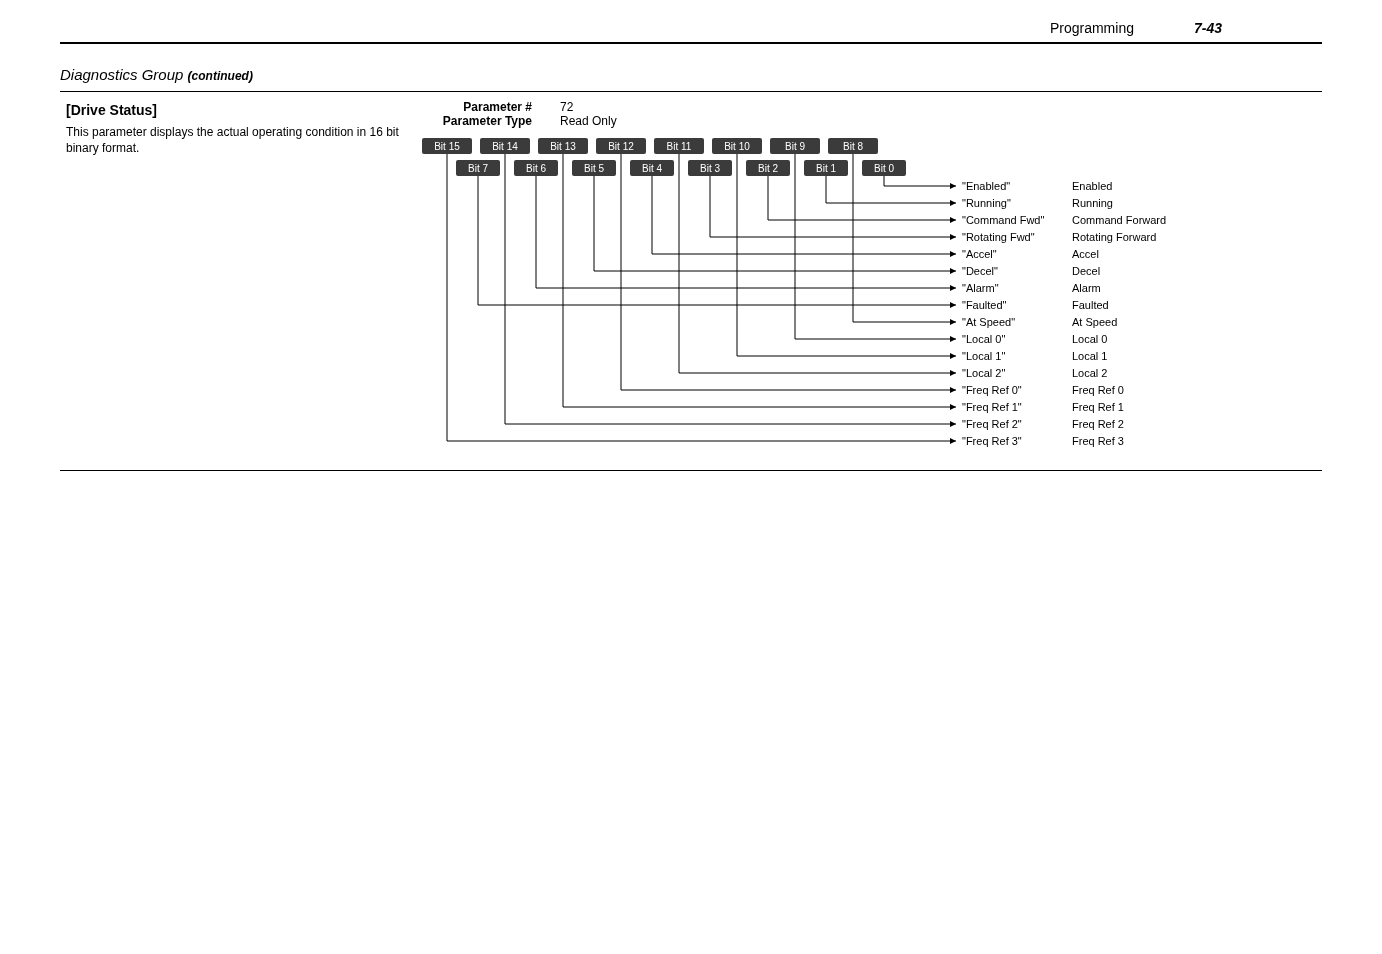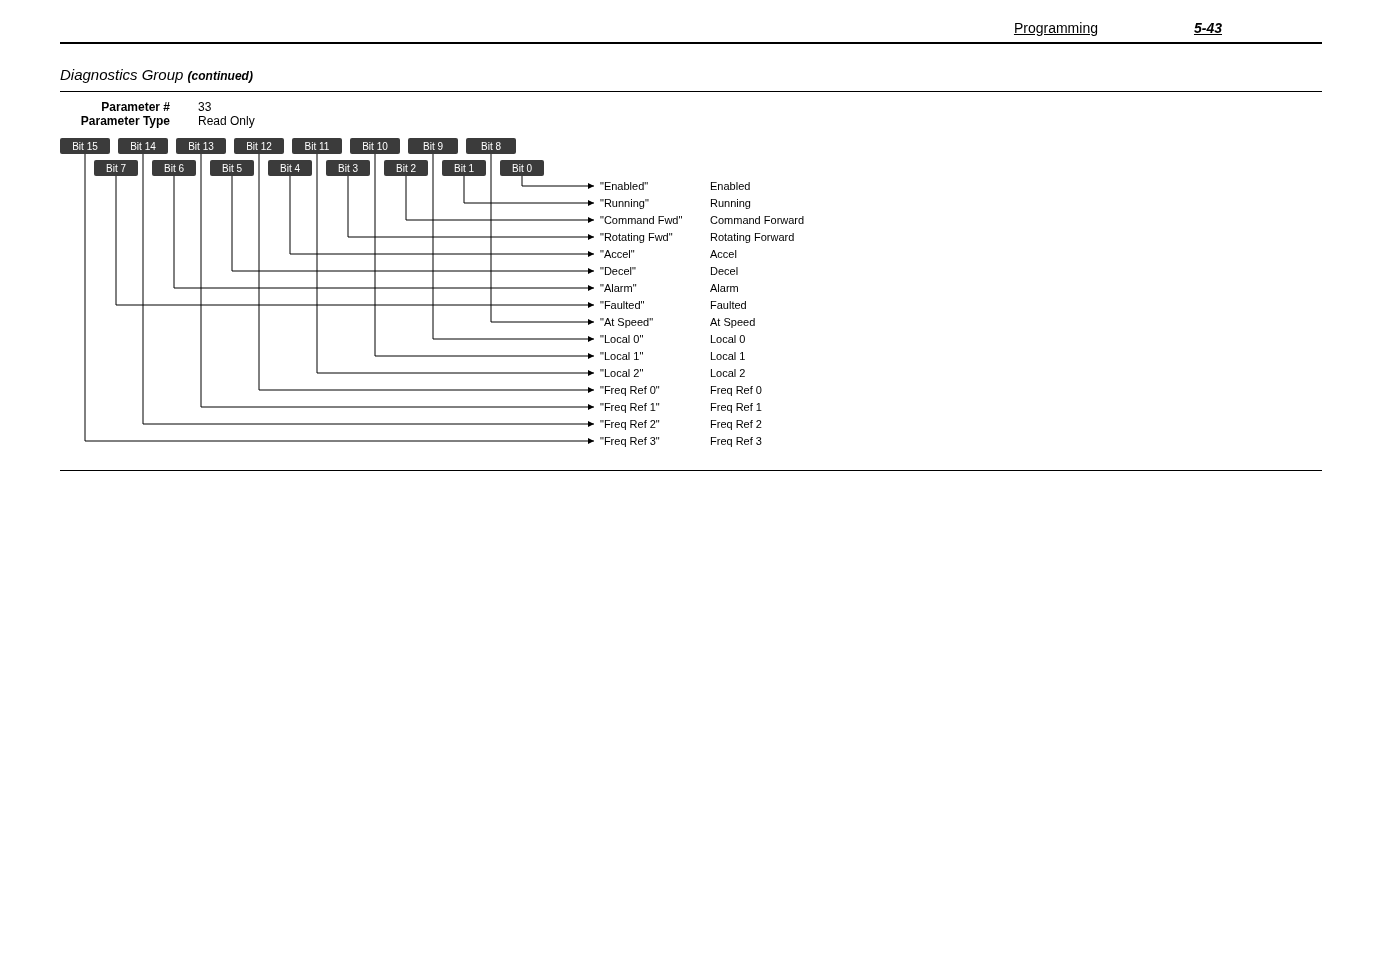--- a/index.html
+++ b/index.html
@@ -10,24 +10,23 @@
     color: #000;
     width: 1382px;
     height: 954px;
     background: #fff;
   }
   .header-row {
     display: flex;
     justify-content: flex-end;
     align-items: baseline;
     padding: 20px 100px 6px 60px;
-    gap: 96px;
+    gap: 60px;
     border-bottom: 2px solid #000;
     margin: 0 60px;
-    text-decoration: underline;
   }
   .header-row .chapter-title { font-size: 14px; }
   .header-row .page-num { font-weight: bold; font-style: italic; font-size: 14px; }
   .group-title {
     margin: 22px 60px 8px 60px;
     font-size: 15px;
   }
   .group-title b { font-style: italic; font-weight: normal; }
   .group-title .cont { font-style: italic; font-weight: bold; font-size: 12px; }
   .content {
@@ -83,34 +82,38 @@
     font-family: Arial, Helvetica, sans-serif;
   }
   .wire { stroke: #000; stroke-width: 1; fill: none; }
   .arrowhead { fill: #000; }
 </style>
 </head>
 <body>
 
 <div class="header-row">
   <span class="chapter-title">Programming</span>
-  <span class="page-num">5-43</span>
+  <span class="page-num">7-43</span>
 </div>
 
 <div class="group-title">
   <b>Diagnostics Group</b>
   <span class="cont">(continued)</span>
 </div>
 
 <div class="content">
+  <div class="left-col">
+    <div class="param-name">[Drive Status]</div>
+    <div class="param-desc">This parameter displays the actual operating condition in 16 bit binary format.</div>
+  </div>
   <div class="right-col">
     <div class="meta-rows">
       <div class="meta-row">
         <span class="lbl">Parameter #</span>
-        <span class="val">33</span>
+        <span class="val">72</span>
       </div>
       <div class="meta-row">
         <span class="lbl">Parameter Type</span>
         <span class="val">Read Only</span>
       </div>
     </div>
     <div class="diagram-wrap">
       <svg id="diagram-svg" width="900" height="330">
           <defs>
             <marker id="ah" markerWidth="8" markerHeight="8" refX="6" refY="3" orient="auto">

